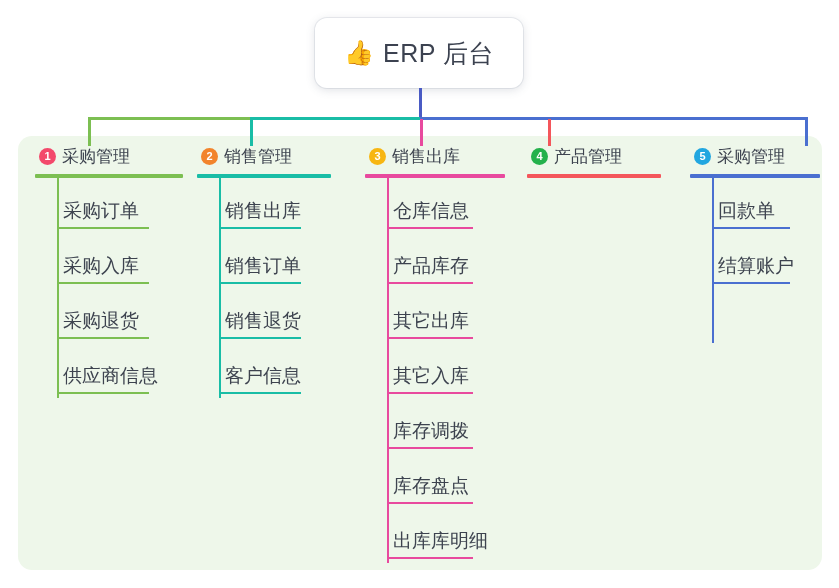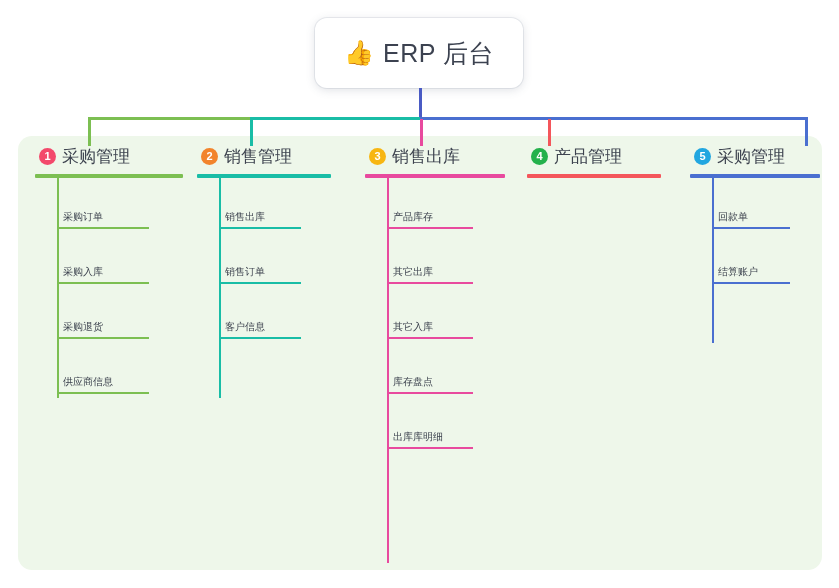--- a/index.html
+++ b/index.html
@@ -46,21 +46,21 @@
   }
   .col-title{font-size:17px;color:#3d434f;white-space:nowrap;}
   .head-rule{height:4px;margin-top:6px;border-radius:1px;}
 
   
   .leaves{position:relative;margin-top:0;}
   .spine{position:absolute;left:22px;top:0;width:2px;}
   .leaf{position:relative;height:55px;}
   .leaf-text{
     position:absolute;left:28px;bottom:9px;
-    font-size:10px;color:#3d434f;white-space:nowrap;
+    font-size:19px;color:#3d434f;white-space:nowrap;
   }
   .leaf-rule{position:absolute;left:22px;bottom:4px;height:2px;}
 </style>
 </head>
 <body>
 
 <div id="stage">
 
   <div class="panel"></div>
 
@@ -119,43 +119,55 @@
           <div class="spine" style="background: rgb(25, 189, 166); height: 220px;"></div>
           <div class="leaf">
             <span class="leaf-text">销售出库</span>
             <div class="leaf-rule" style="background: rgb(25, 189, 166); width: 82px;"></div>
           </div>
           <div class="leaf">
             <span class="leaf-text">销售订单</span>
             <div class="leaf-rule" style="background: rgb(25, 189, 166); width: 82px;"></div>
           </div>
           <div class="leaf">
+            <span class="leaf-text">销售退货</span>
+            <div class="leaf-rule" style="background: rgb(25, 189, 166); width: 82px;"></div>
+          </div>
+          <div class="leaf">
             <span class="leaf-text">客户信息</span>
             <div class="leaf-rule" style="background: rgb(25, 189, 166); width: 82px;"></div>
           </div>
         </div>
       </div>
       <div class="col" style="left: 365px; width: 140px;">
         <div class="col-head">
           <span class="badge" style="background: rgb(247, 182, 18);">3</span>
           <span class="col-title">销售出库</span>
         </div>
         <div class="head-rule" style="background: rgb(232, 74, 158); width: 140px;"></div>
         <div class="leaves">
           <div class="spine" style="background: rgb(232, 74, 158); height: 385px;"></div>
           <div class="leaf">
+            <span class="leaf-text">仓库信息</span>
+            <div class="leaf-rule" style="background: rgb(232, 74, 158); width: 86px;"></div>
+          </div>
+          <div class="leaf">
             <span class="leaf-text">产品库存</span>
             <div class="leaf-rule" style="background: rgb(232, 74, 158); width: 86px;"></div>
           </div>
           <div class="leaf">
             <span class="leaf-text">其它出库</span>
             <div class="leaf-rule" style="background: rgb(232, 74, 158); width: 86px;"></div>
           </div>
           <div class="leaf">
             <span class="leaf-text">其它入库</span>
+            <div class="leaf-rule" style="background: rgb(232, 74, 158); width: 86px;"></div>
+          </div>
+          <div class="leaf">
+            <span class="leaf-text">库存调拨</span>
             <div class="leaf-rule" style="background: rgb(232, 74, 158); width: 86px;"></div>
           </div>
           <div class="leaf">
             <span class="leaf-text">库存盘点</span>
             <div class="leaf-rule" style="background: rgb(232, 74, 158); width: 86px;"></div>
           </div>
           <div class="leaf">
             <span class="leaf-text">出库库明细</span>
             <div class="leaf-rule" style="background: rgb(232, 74, 158); width: 86px;"></div>
           </div>

